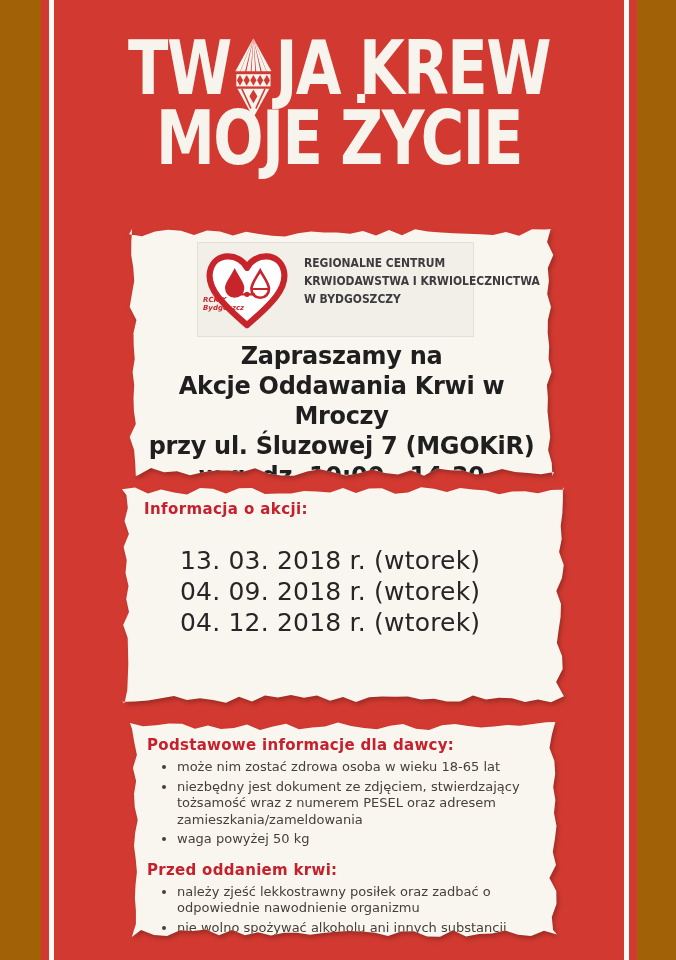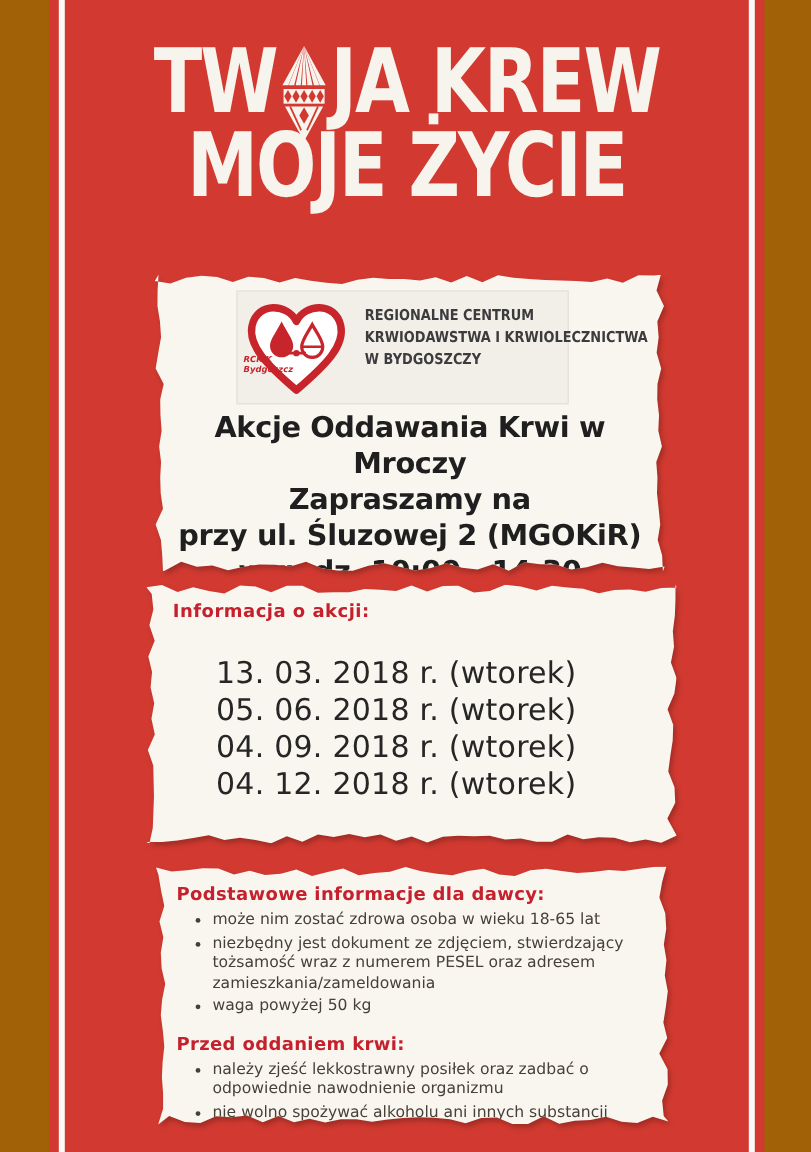--- a/index.html
+++ b/index.html
@@ -127,34 +127,33 @@
           <div>RCKiK</div>
           <div>Bydgoszcz</div>
         </div>
         <div class="org">
           <div>REGIONALNE CENTRUM</div>
           <div>KRWIODAWSTWA I KRWIOLECZNICTWA</div>
           <div>W BYDGOSZCZY</div>
         </div>
       </div>
       <div class="invite">
+        <div>Zapraszamy na</div>
         <div>Akcje Oddawania Krwi w Mroczy</div>
-        <div>Zapraszamy na</div>
-        <div>przy ul. Śluzowej 2 (MGOKiR)</div>
+        <div>przy ul. Śluzowej 7 (MGOKiR)</div>
         <div>w godz. 10:00 - 14:30</div>
       </div>
     </div>
   </section>
 
   <section class="panel-wrap pw2">
     <div class="panel torn" style="clip-path: polygon(0px 2.3px, 13px 0.6px, 26px 6.4px, 39px 2.4px, 52px 5.4px, 65px 7.5px, 78px 0.9px, 91px 1.8px, 104px 6.5px, 117px 1.2px, 130px 1.1px, 143px 6.9px, 156px 6.6px, 169px 6.5px, 182px 3.9px, 195px 4.4px, 208px 5.5px, 221px 0.9px, 234px 6px, 247px 1.4px, 260px 1.2px, 273px 6.7px, 286px 5.5px, 299px 0.2px, 312px 1.8px, 325px 5.1px, 338px 1.1px, 351px 2.6px, 364px 3.6px, 377px 7.3px, 390px 4.6px, 403px 4.3px, 416px 6.2px, 429px 2.9px, 442px 2.5px, 440.9px 0px, 440.9px 13px, 440.4px 26px, 438.7px 39px, 439.7px 52px, 437.1px 65px, 441.8px 78px, 440px 91px, 434.3px 104px, 439px 117px, 438.6px 130px, 436.6px 143px, 434.9px 156px, 440.1px 169px, 440.7px 182px, 434.1px 195px, 441.2px 208px, 442px 209.3px, 429px 215.3px, 416px 212.5px, 403px 214.9px, 390px 211.2px, 377px 210.7px, 364px 212.4px, 351px 208.5px, 338px 214.5px, 325px 214.4px, 312px 211.8px, 299px 212.6px, 286px 209.5px, 273px 209.8px, 260px 209.5px, 247px 210.3px, 234px 215.1px, 221px 210px, 208px 213.7px, 195px 208.4px, 182px 210.8px, 169px 208.1px, 156px 210.5px, 143px 208.4px, 130px 214.4px, 117px 209.8px, 104px 215.7px, 91px 213.1px, 78px 211.2px, 65px 213.1px, 52px 209px, 39px 211.3px, 26px 213.5px, 13px 214.6px, 0px 214.7px, 2.5px 216px, 5.3px 203px, 5.8px 190px, 6.3px 177px, 6px 164px, 5.7px 151px, 1.2px 138px, 7px 125px, 4.2px 112px, 6.5px 99px, 3.5px 86px, 4.7px 73px, 1.6px 60px, 6.9px 47px, 2.5px 34px, 5.8px 21px, 4.4px 8px);">
       <div class="panel-heading">Informacja o akcji:</div>
       <div class="dates">
         <div>13. 03. 2018 r. (wtorek)</div>
-        <div>05. 06. 2018 r. (wtorek)</div>
         <div>04. 09. 2018 r. (wtorek)</div>
         <div>04. 12. 2018 r. (wtorek)</div>
       </div>
     </div>
   </section>
 
   <section class="panel-wrap pw3">
     <div class="panel torn" style="clip-path: polygon(0px 0.9px, 13px 4.2px, 26px 3.2px, 39px 1.5px, 52px 1.7px, 65px 6.8px, 78px 3.6px, 91px 7.1px, 104px 6.1px, 117px 2.6px, 130px 7.9px, 143px 4.6px, 156px 1.8px, 169px 7.3px, 182px 5.4px, 195px 4.5px, 208px 0.6px, 221px 4.1px, 234px 6.1px, 247px 7.3px, 260px 3.8px, 273px 1.9px, 286px 6.7px, 299px 8px, 312px 3.2px, 325px 2px, 338px 3.9px, 351px 5.4px, 364px 4.6px, 377px 2.9px, 390px 3.8px, 403px 1.9px, 416px 0.3px, 425.3px 0px, 421.8px 13px, 419.5px 26px, 424.4px 39px, 425.2px 52px, 423.2px 65px, 425.4px 78px, 424px 91px, 426.5px 104px, 424.9px 117px, 422.8px 130px, 426px 143px, 419.4px 156px, 426.3px 169px, 426.5px 182px, 421.8px 195px, 423.1px 208px, 427px 212.5px, 414px 208.7px, 401px 213.9px, 388px 212.8px, 375px 208.6px, 362px 211.4px, 349px 211.9px, 336px 214.4px, 323px 208.3px, 310px 214.7px, 297px 214.6px, 284px 209.2px, 271px 209.6px, 258px 214px, 245px 210.8px, 232px 209.5px, 219px 209.1px, 206px 209.7px, 193px 211px, 180px 212.7px, 167px 210.7px, 154px 210.7px, 141px 213.5px, 128px 210.3px, 115px 213.3px, 102px 208px, 89px 213.3px, 76px 207.5px, 63px 209px, 50px 208.3px, 37px 213.9px, 24px 213.1px, 11px 208px, 1.8px 215px, 5.9px 202px, 5.9px 189px, 4.9px 176px, 5.5px 163px, 6.9px 150px, 5.7px 137px, 4px 124px, 5.1px 111px, 7.7px 98px, 4.7px 85px, 4px 72px, 6.1px 59px, 2.9px 46px, 6.9px 33px, 4.2px 20px, 2px 7px);">
       <div class="info-content">
         <h3 class="red-h">Podstawowe informacje dla dawcy:</h3>

